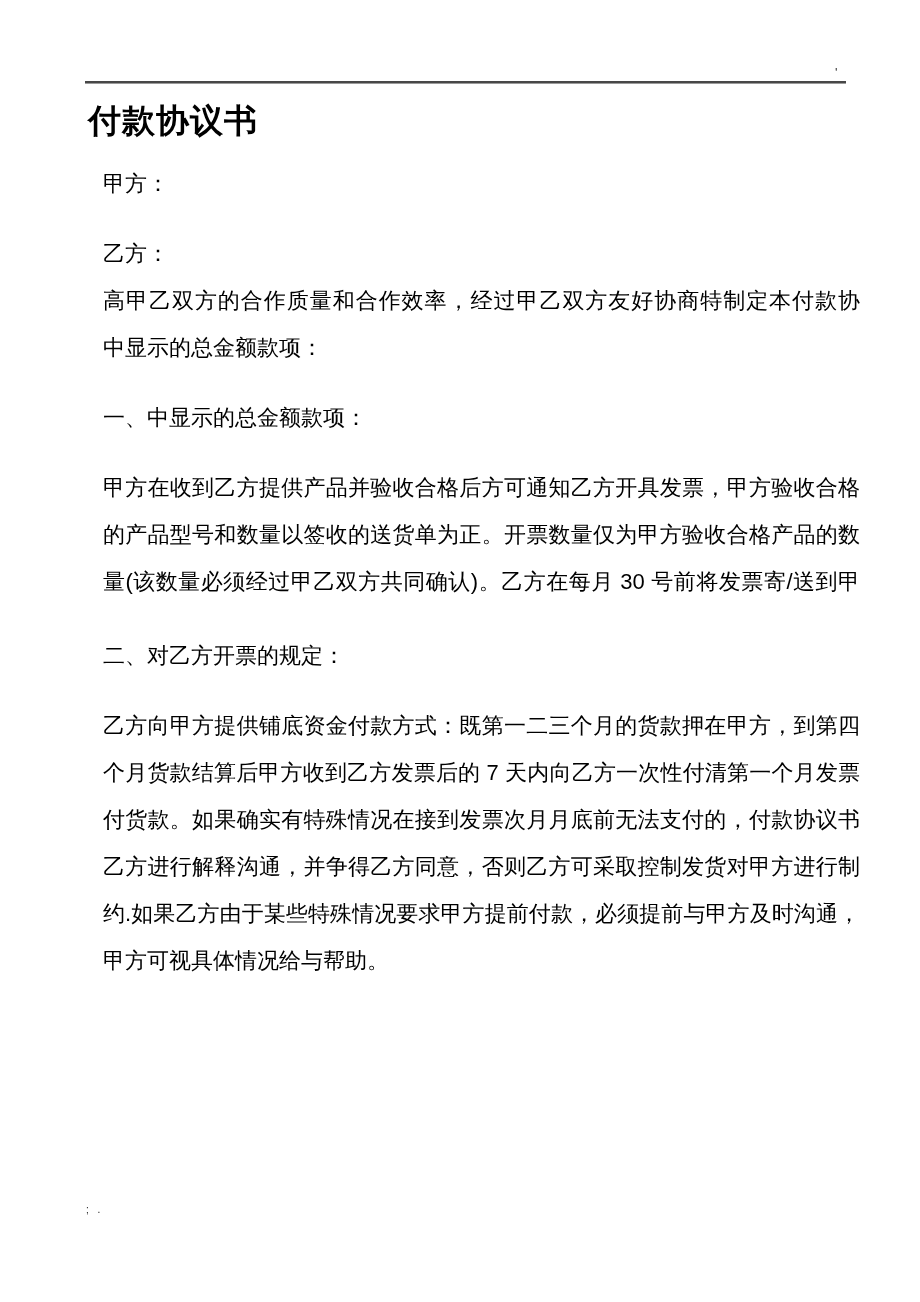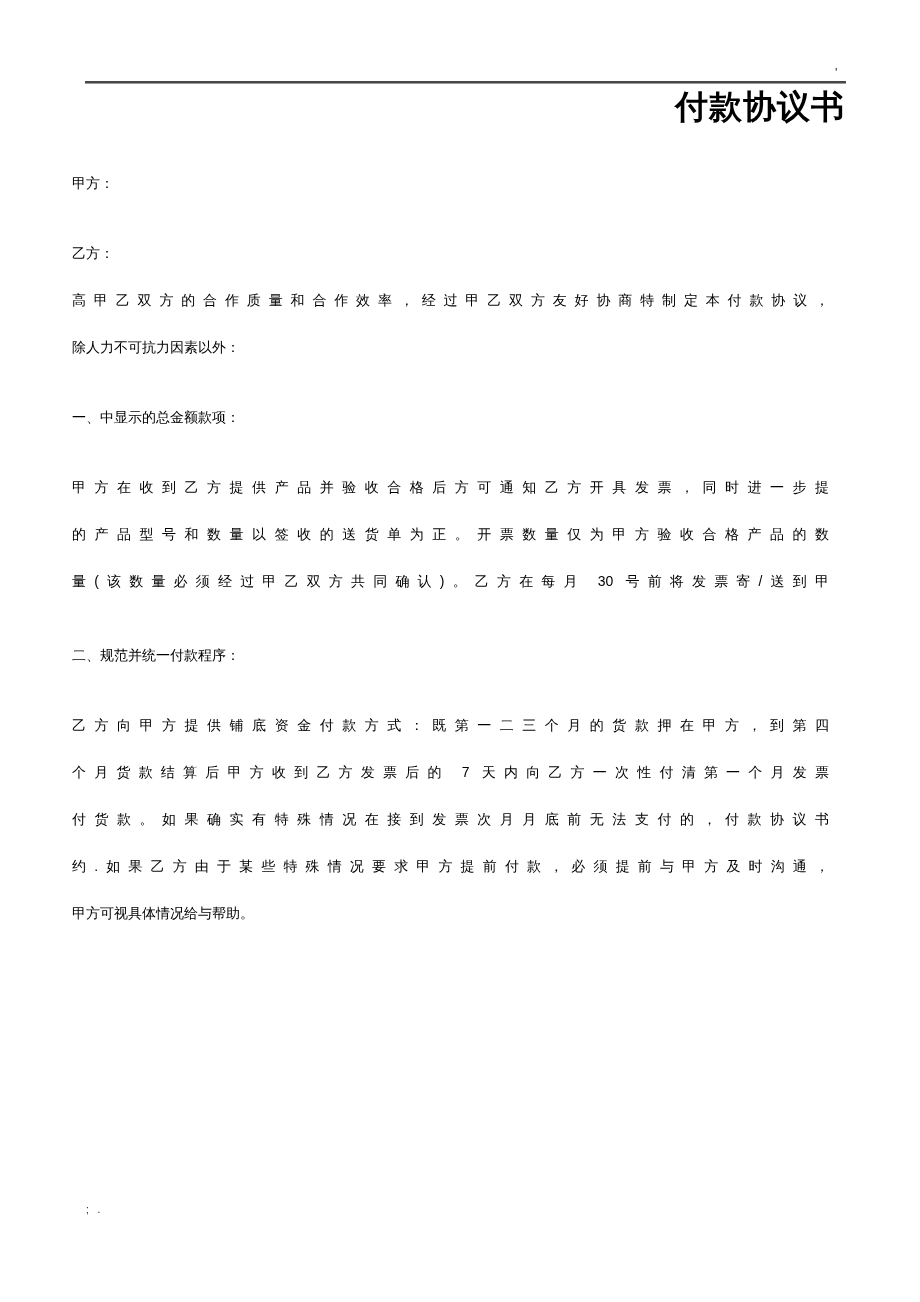--- a/index.html
+++ b/index.html
@@ -33,34 +33,34 @@
     position: absolute;
     left: 835px;
     top: 66px;
     font-size: 13px;
     color: #333;
     line-height: 13px;
   }
   .doc-title {
     position: absolute;
     left: 88px;
-    top: 86px;
+    top: 100px;
     width: 757px;
-    text-align: right;
+    text-align: left;
     font-size: 33px;
     font-weight: bold;
     line-height: 42px;
     letter-spacing: 1px;
   }
   .content {
     position: absolute;
-    left: 72px;
+    left: 103px;
     top: 160px;
     width: 757px;
-    font-size: 14px;
+    font-size: 22px;
   }
   .line {
     height: 47px;
     line-height: 47px;
     white-space: nowrap;
   }
   .j {
     white-space: normal;
     text-align: justify;
     text-align-last: justify;
@@ -86,28 +86,29 @@
   <div class="title-rule"></div>
 
   <span class="mark-above-rule">'</span>
 
   <h1 class="doc-title">付款协议书</h1>
 
   <div class="content">
     <div class="line">甲方：</div>
     <div class="line pgap">乙方：</div>
     <div class="line j">高甲乙双方的合作质量和合作效率，经过甲乙双方友好协商特制定本付款协议，</div>
-    <div class="line">除人力不可抗力因素以外：</div>
+    <div class="line">中显示的总金额款项：</div>
     <div class="line pgap">一、中显示的总金额款项：</div>
-    <div class="line pgap j">甲方在收到乙方提供产品并验收合格后方可通知乙方开具发票，同时进一步提</div>
+    <div class="line pgap j">甲方在收到乙方提供产品并验收合格后方可通知乙方开具发票，甲方验收合格</div>
     <div class="line j">的产品型号和数量以签收的送货单为正。开票数量仅为甲方验收合格产品的数</div>
     <div class="line j">量(该数量必须经过甲乙双方共同确认)。乙方在每月 30 号前将发票寄/送到甲</div>
-    <div class="line pgap2">二、规范并统一付款程序：</div>
+    <div class="line pgap2">二、对乙方开票的规定：</div>
     <div class="line pgap j">乙方向甲方提供铺底资金付款方式：既第一二三个月的货款押在甲方，到第四</div>
     <div class="line j">个月货款结算后甲方收到乙方发票后的 7 天内向乙方一次性付清第一个月发票</div>
     <div class="line j">付货款。如果确实有特殊情况在接到发票次月月底前无法支付的，付款协议书</div>
+    <div class="line j">乙方进行解释沟通，并争得乙方同意，否则乙方可采取控制发货对甲方进行制</div>
     <div class="line j">约.如果乙方由于某些特殊情况要求甲方提前付款，必须提前与甲方及时沟通，</div>
     <div class="line">甲方可视具体情况给与帮助。</div>
   </div>
 
   <span class="mark-bottom-left">; .</span>
 
 </div>
 
 </body></html>

